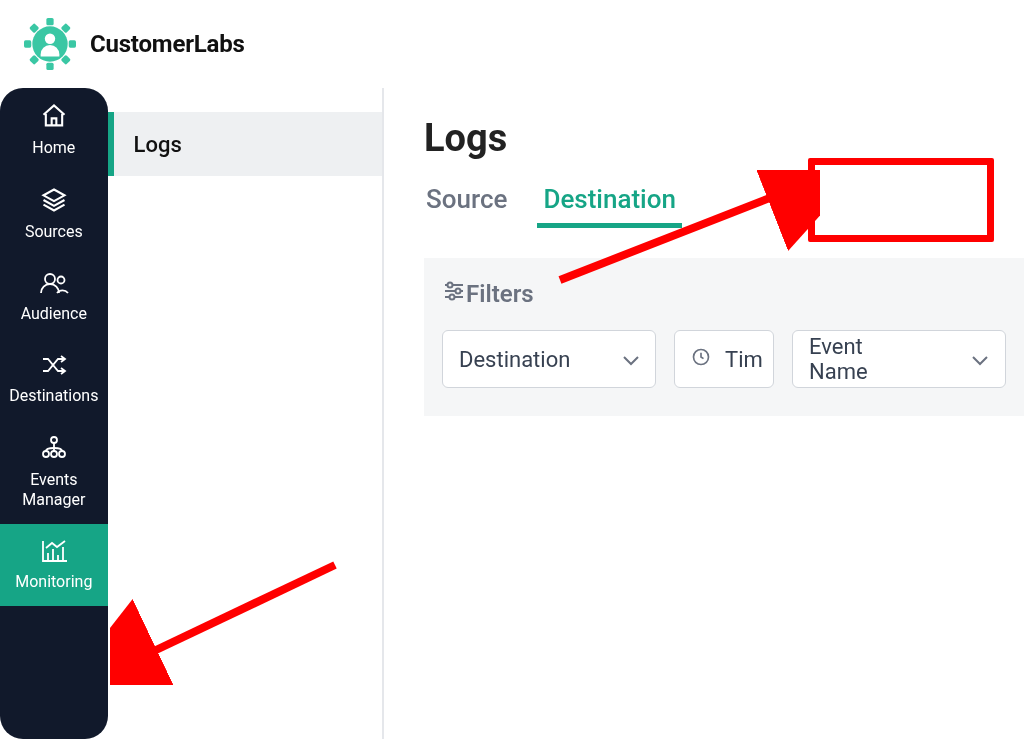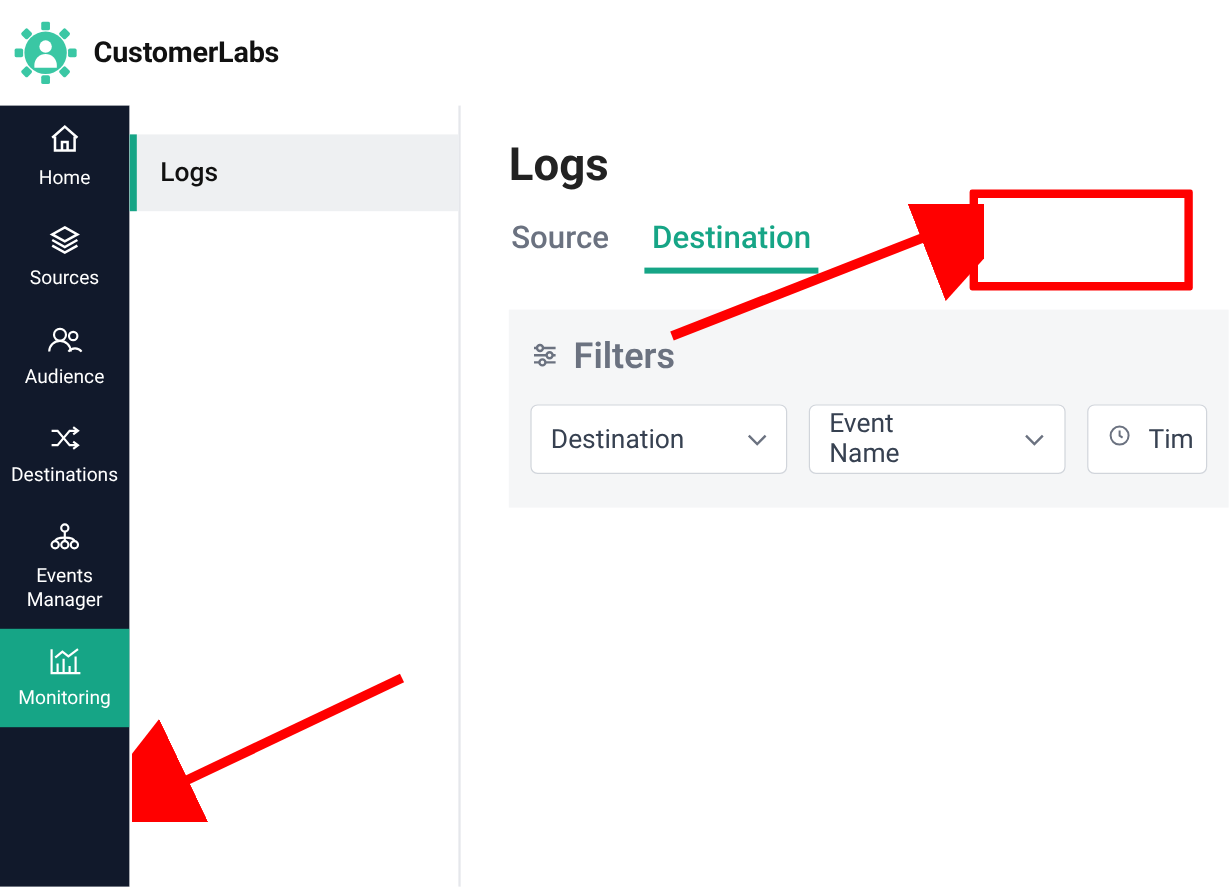--- a/index.html
+++ b/index.html
@@ -1,51 +1,51 @@
 <!DOCTYPE html>
 <html><head>
 <meta charset="utf-8">
 <style>
   * { box-sizing: border-box; margin: 0; padding: 0; }
   html, body { height: 100%; font-family: -apple-system, "Segoe UI", Roboto, "Helvetica Neue", Arial, sans-serif; }
   body { width: 1024px; height: 739px; overflow: hidden; background: #fff; }
 
   
-  .topbar { height: 88px; display: flex; align-items: center; padding-left: 12px; background: #fff; }
+  .topbar { height: 88px; display: flex; align-items: center; padding-left: 24px; background: #fff; }
   .brand { display: flex; align-items: center; gap: 14px; }
   .brand-name { font-size: 24px; font-weight: 700; color: #111; letter-spacing: -0.2px; }
 
   
   .logo { width: 52px; height: 52px; position: relative; }
 
   
   .app-row { display: flex; height: calc(100% - 88px); }
 
   
-  .sidebar { width: 120px; background: #11192b; display: flex; flex-direction: column; align-items: stretch; color: #fff; }
+  .sidebar { width: 120px; background: #11192b; display: flex; flex-direction: column; align-items: stretch; color: #fff; border-radius: 23px; }
   .nav-item { display: flex; flex-direction: column; align-items: center; justify-content: center; padding: 14px 4px 14px; gap: 8px; cursor: pointer; text-align: center; font-size: 16px; line-height: 1.25; }
   .nav-item.active { background: #16a586; }
   .nav-item svg { display:block; }
 
   
   .sub-sidebar { width: 308px; background: #fff; border-right: 2px solid #e5e7eb; }
   .sub-item { margin-top: 24px; height: 64px; display: flex; align-items: center; background: #eef0f2; padding-left: 26px; font-size: 22px; color: #111; font-weight: 500; position: relative; cursor: pointer; }
   .sub-item.active::before { content: ""; position: absolute; left: 0; top: 0; bottom: 0; width: 6px; background: #16a586; }
 
   
   .main { flex: 1; padding: 28px 0 0 40px; background: #fff; }
   .page-title { font-size: 38px; font-weight: 700; color: #222; margin-bottom: 18px; }
   .tabs { display: flex; gap: 32px; align-items: flex-end; }
   .tab { font-size: 26px; font-weight: 500; color: #6b7280; padding: 6px 2px 12px; cursor: pointer; position: relative; }
   .tab.active { color: #16a586; }
   .tab.active::after { content:""; position:absolute; left:-4px; right:-4px; bottom:-2px; height:5px; background:#16a586; }
 
   
   .filters { margin-top: 32px; background: #f5f6f7; padding: 22px 18px 28px; width: 100%; }
-  .filters-head { display: flex; align-items: center; gap: 12px; color: #6b7280; font-size: 30px; font-weight: 600; margin-bottom: 22px; }
+  .filters-head { display: flex; align-items: center; color: #6b7280; font-size: 24px; font-weight: 600; margin-bottom: 22px; }
   .filter-row { display: flex; gap: 18px; }
   .dropdown { background: #fff; border: 1px solid #d1d5db; border-radius: 6px; height: 58px; display: flex; align-items: center; padding: 0 16px; font-size: 22px; color: #374151; cursor: pointer; gap: 20px; }
   .dropdown .chev { margin-left: 12px; }
   .dropdown .flex-spacer { flex:1; }
   .dd-destination { width: 214px; }
   .dd-event      { width: 214px; }
   .dd-time       { width: 100px; justify-content:flex-start; gap:14px; overflow:hidden; }
 
   
   .anno { position: absolute; pointer-events: none; }
@@ -202,39 +202,39 @@
         <div class="dropdown dd-destination">
           <span>Destination</span>
           <span class="flex-spacer"></span>
           <span class="chev">
             <svg width="18" height="12" viewBox="0 0 18 12" fill="none" stroke="#6b7280" stroke-width="2">
                 <path d="M2 2 L9 9 L16 2"></path>
               </svg>
           </span>
         </div>
 
+        <div class="dropdown dd-time">
+          <span>
+            <svg width="20" height="20" viewBox="0 0 24 24" fill="none" stroke="#6b7280" stroke-width="2">
+              <circle cx="12" cy="12" r="9"></circle>
+                <path d="M12 7 V12 L15 14"></path>
+            </svg>
+          </span>
+          <span>Tim</span>
+        </div>
+
         <div class="dropdown dd-event">
           <span>Event Name</span>
           <span class="flex-spacer"></span>
           <span class="chev">
             <svg width="18" height="12" viewBox="0 0 18 12" fill="none" stroke="#6b7280" stroke-width="2">
                 <path d="M2 2 L9 9 L16 2"></path>
               </svg>
           </span>
         </div>
-
-        <div class="dropdown dd-time">
-          <span>
-            <svg width="20" height="20" viewBox="0 0 24 24" fill="none" stroke="#6b7280" stroke-width="2">
-              <circle cx="12" cy="12" r="9"></circle>
-                <path d="M12 7 V12 L15 14"></path>
-            </svg>
-          </span>
-          <span>Tim</span>
-        </div>
       </div>
     </div>
   </main>
 
 </div>
 
 <div class="anno red-box" style="left:808px; top:158px; width:186px; height:84px;"></div>
 
 <svg class="anno" style="left:540px; top:170px; width:280px; height:120px;" viewBox="0 0 280 120">
   <defs>

